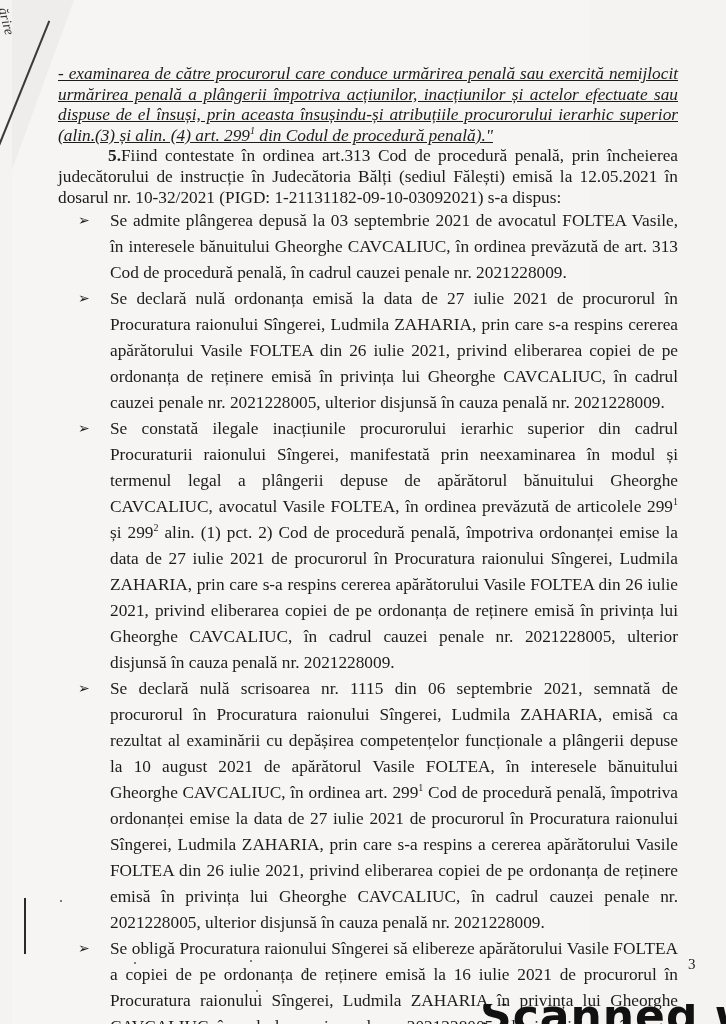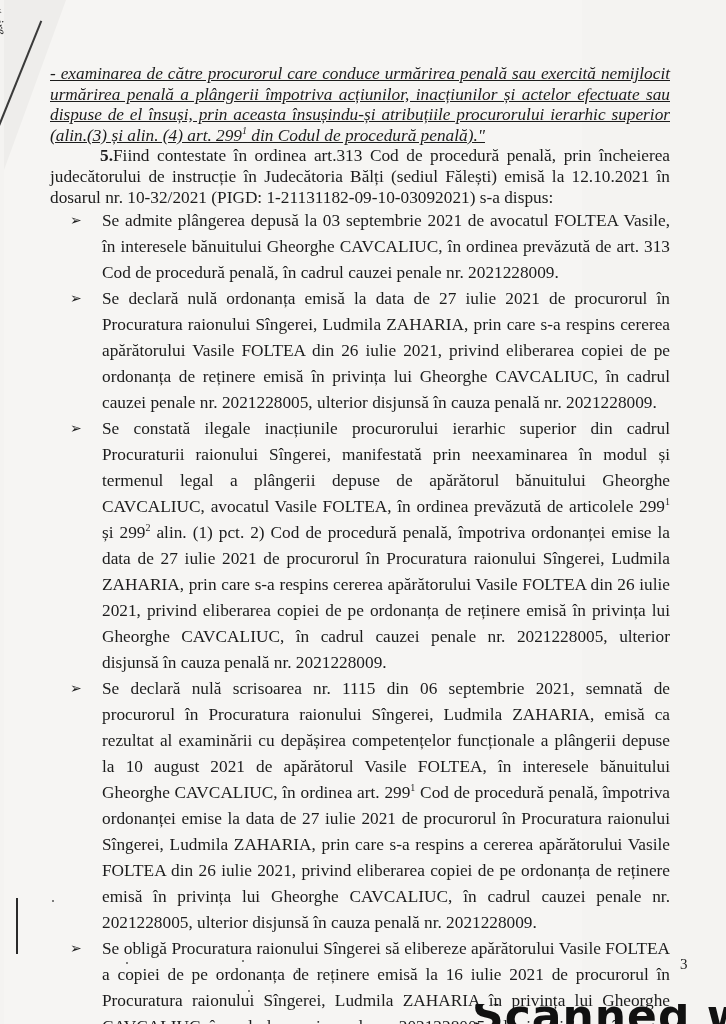--- a/index.html
+++ b/index.html
@@ -1,18 +1,18 @@
 <!DOCTYPE html>
 <html><head>
 <meta charset="utf-8">
 <style>
   html, body { margin:0; padding:0; }
   body { width:726px; height:1024px; background:#f4f3f1; overflow:hidden; position:relative;
          font-family:"Liberation Serif", serif; color:#1c1c1c; }
-  .page { position:absolute; left:4px; top:0; width:578px; height:1024px; background:#f6f5f3; }
+  .page { position:absolute; left:12px; top:0; width:578px; height:1024px; background:#f6f5f3; }
   .fold-line { position:absolute; left:-20px; top:0; width:2px; height:180px; background:#3a3a3a;
                transform-origin:top left; transform:rotate(22deg) translate(60px,-2px); }
   .corner-text { position:absolute; left:-2px; top:6px; font-size:14px; transform:rotate(75deg);
                  transform-origin:left top; font-style:italic; color:#333; }
   .corner-flap { position:absolute; left:0; top:0; width:62px; height:170px; background:#eeedeb;
                  clip-path:polygon(0 0, 62px 0, 0 170px); }
   .content { position:absolute; left:46px; top:64px; width:620px; font-size:17.3px; line-height:20.6px; }
   .quote { font-style:italic; text-decoration:underline; text-align:justify; }
   p { margin:0; text-align:justify; }
   .para { text-indent:50px; }
@@ -32,21 +32,21 @@
 <body>
 
 <div class="page">
   <div class="corner-flap"></div>
   <div class="fold-line"></div>
   <div class="corner-text">ărire</div>
 
   <div class="content">
     <p class="quote first"><span>- examinarea de către procurorul care conduce urmărirea penală sau exercită nemijlocit urmărirea penală a plângerii împotriva acțiunilor, inacțiunilor și actelor efectuate sau dispuse de el însuși, prin aceasta însușindu-și atribuțiile procurorului ierarhic superior (alin.(3) și alin. (4) art. 299</span><sup>1</sup><span> din Codul de procedură penală)."</span></p>
 
-    <p class="para"><b>5.</b><span>Fiind contestate în ordinea art.313 Cod de procedură penală, prin încheierea judecătorului de instrucție în Judecătoria Bălți (sediul Fălești) emisă la 12.10.2021 în dosarul nr. 10-32/2021 (PIGD: 1-21131182-09-10-03092021) s-a dispus:</span></p>
+    <p class="para"><b>5.</b><span>Fiind contestate în ordinea art.313 Cod de procedură penală, prin încheierea judecătorului de instrucție în Judecătoria Bălți (sediul Fălești) emisă la 12.05.2021 în dosarul nr. 10-32/2021 (PIGD: 1-21131182-09-10-03092021) s-a dispus:</span></p>
 
     <ul class="bullets">
       <li>
         <span class="arrow">➢</span>
         <span>Se admite plângerea depusă la 03 septembrie 2021 de avocatul FOLTEA Vasile, în interesele bănuitului Gheorghe CAVCALIUC, în ordinea prevăzută de  art. 313 Cod de procedură penală, în cadrul cauzei penale nr. 2021228009.</span>
       </li>
       <li>
         <span class="arrow">➢</span>
         <span>Se declară nulă ordonanța emisă la data de 27 iulie 2021 de procurorul în Procuratura raionului Sîngerei, Ludmila ZAHARIA, prin care s-a respins cererea apărătorului Vasile FOLTEA din 26 iulie 2021, privind eliberarea copiei de pe ordonanța de reținere emisă în privința lui Gheorghe CAVCALIUC, în cadrul cauzei penale nr. 2021228005, ulterior disjunsă în cauza penală nr. 2021228009.</span>
       </li>

